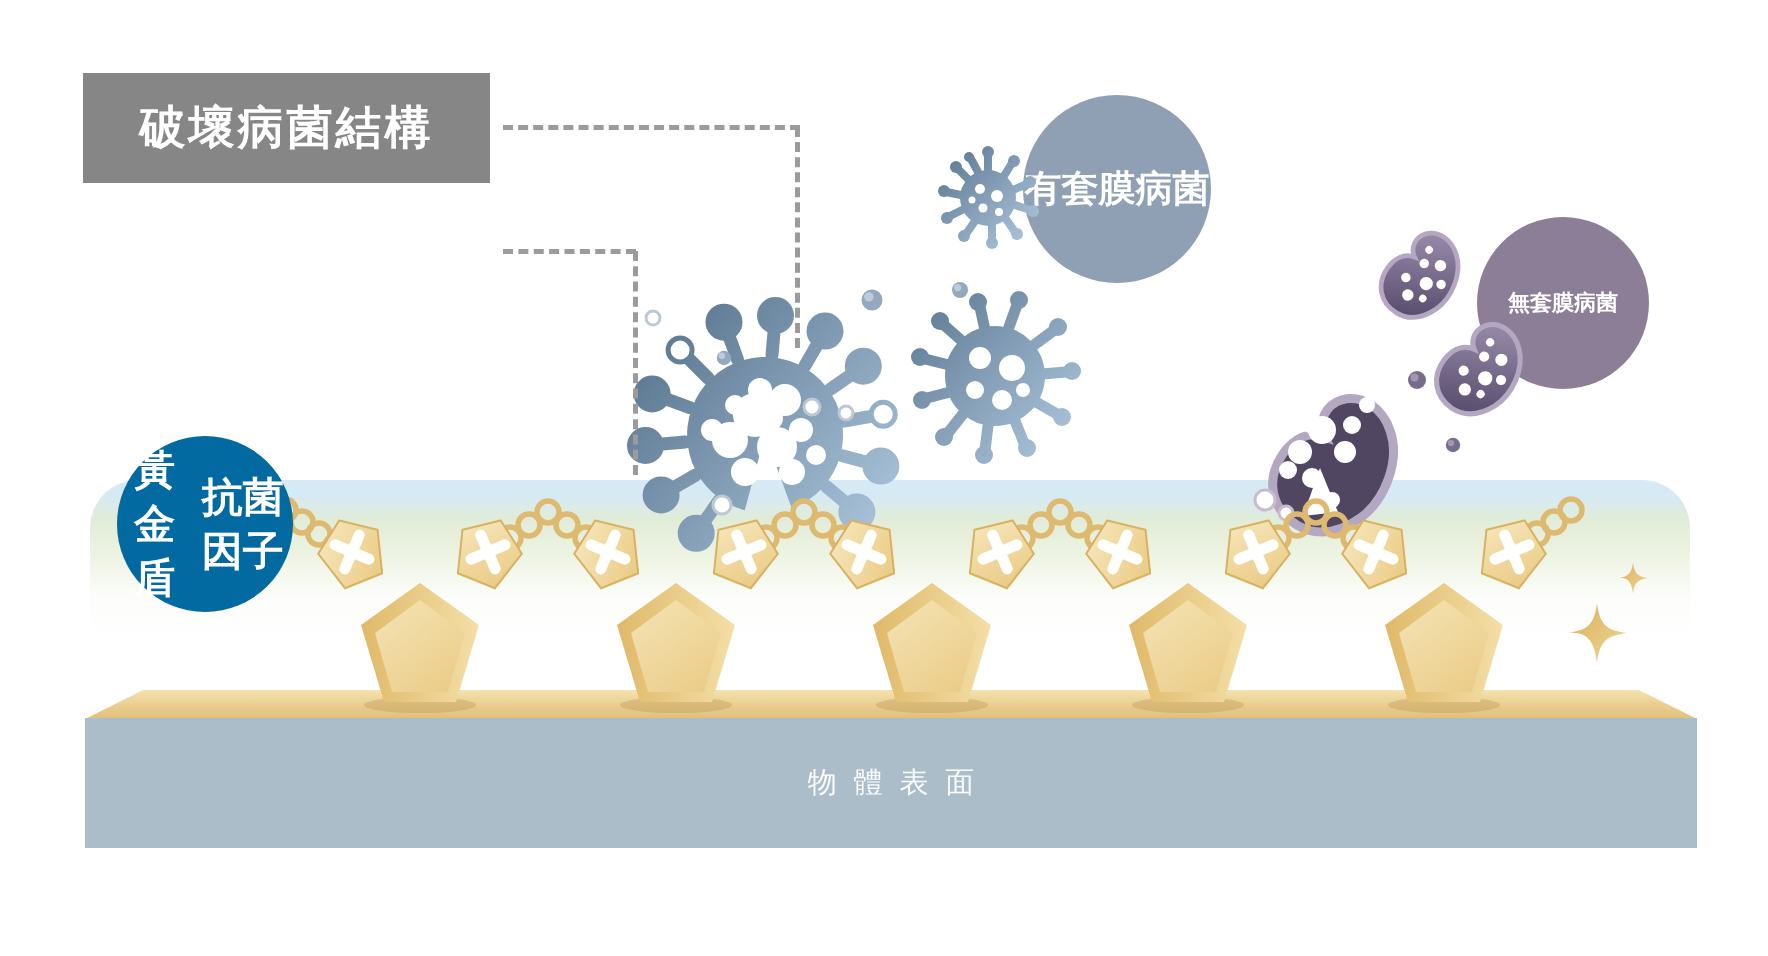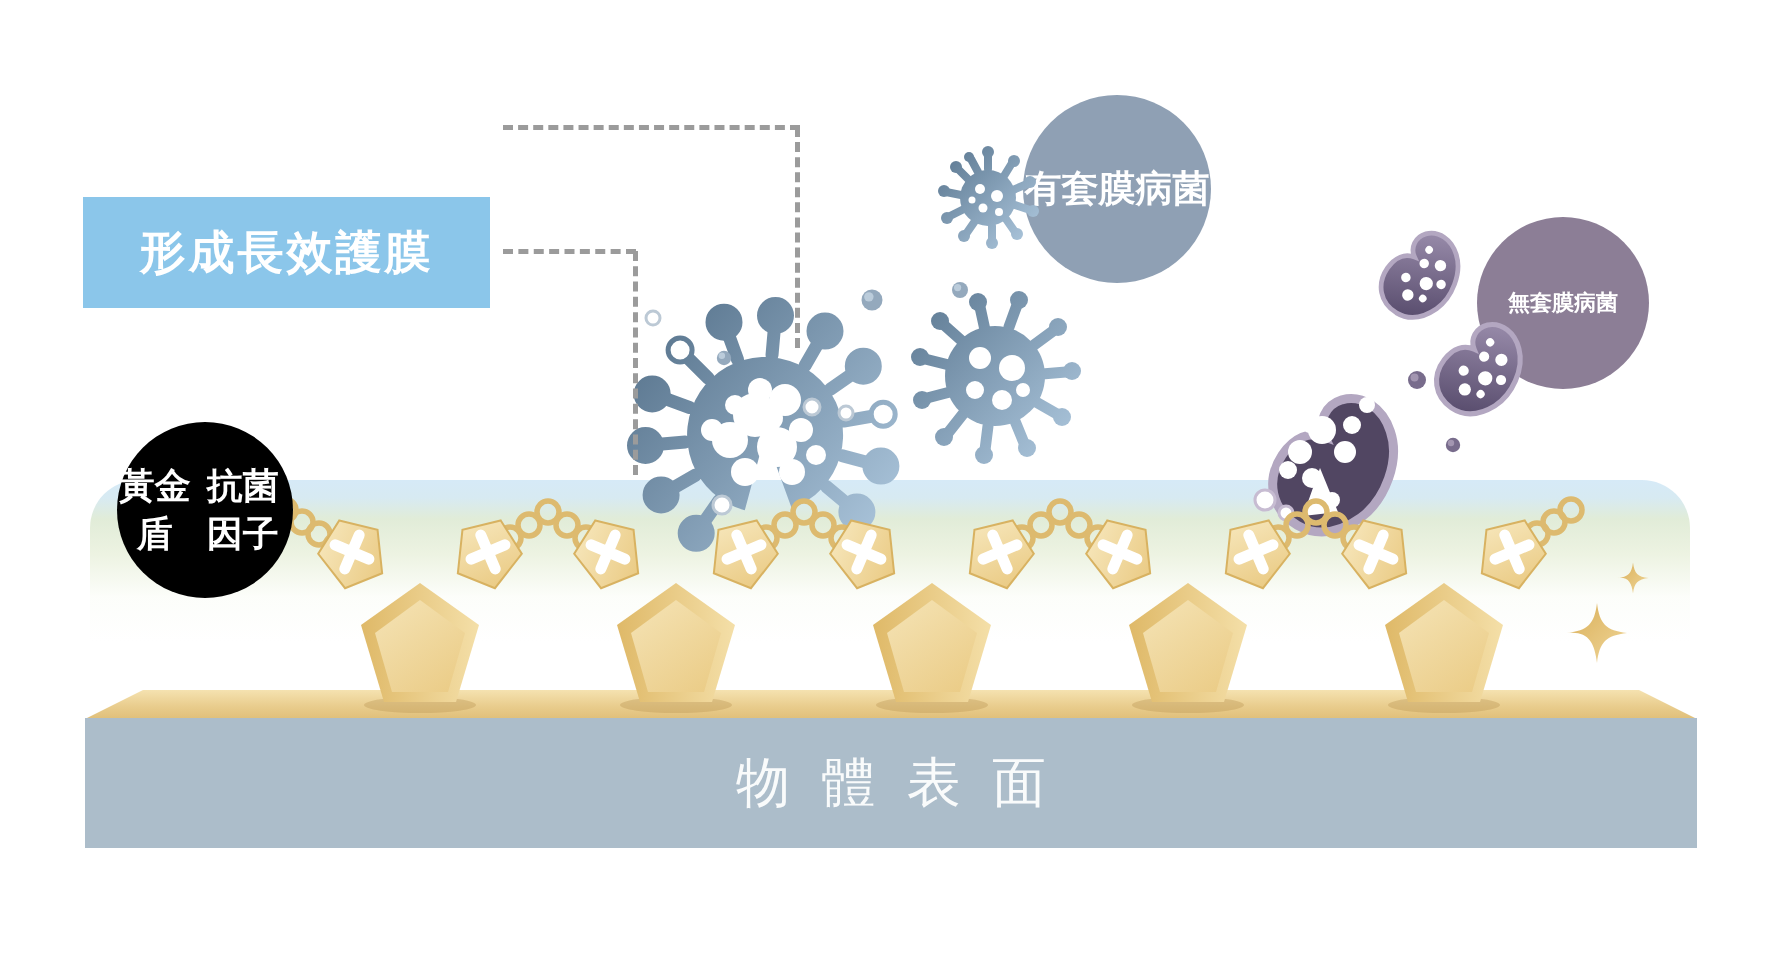--- a/index.html
+++ b/index.html
@@ -40,31 +40,31 @@
   #coating {
     left:85px; top:690px; width:1612px; height:29px; z-index:2;
     background:linear-gradient(180deg,#F5E2B0 0%,#E9CD8E 55%,#E0BF79 100%);
     clip-path:polygon(58px 0, 1554px 0, 100% 100%, 0 100%);
   }
   #object-surface {
     left:85px; top:718px; width:1612px; height:130px; background:#ACBDCA; z-index:2;
     display:flex; align-items:center; justify-content:center;
   }
   #object-surface .lbl {
-    color:rgba(255,255,255,0.93); font-size:54px; font-weight:normal;
+    color:rgba(255,255,255,0.93); font-size:29px; font-weight:normal;
     letter-spacing:0.58em; text-indent:0.58em;
   }
 
   
   .badge {
     border-radius:50%; display:flex; flex-direction:row;
     align-items:center; justify-content:center; text-align:center;
     color:#ffffff; font-weight:bold; line-height:1.32; z-index:5;
   }
-  #badge-gold   { left:117px;  top:422px; width:176px; height:176px; background:#000000; font-size:36px; }
+  #badge-gold   { left:117px;  top:436px; width:176px; height:176px; background:#0369a1; font-size:41px; }
   #badge-env    { left:1023px; top:95px;  width:188px; height:188px; background:#8FA0B4; font-size:37px; }
   #badge-nonenv { left:1477px; top:217px; width:172px; height:172px; background:#8C7E96; font-size:22px; }
 
   .layer { left:0; top:0; width:1768px; height:956px; pointer-events:none; }
   #destroyed-layer { z-index:3; }
   #anchors { left:85px; top:440px; width:1612px; height:285px; z-index:4; }
   #organisms-layer { z-index:6; }
 </style>
 </head>
 <body>
@@ -383,21 +383,21 @@
       <use href="#purpleDot" transform="translate(1417,380)"></use>
       <use href="#purpleDot" transform="translate(1453,445) scale(0.8)"></use>
     </g>
 
     <g>
       <use href="#spark" transform="translate(1597,633)"></use>
       <use href="#spark" transform="translate(1633,578) scale(0.52)"></use>
     </g>
   </svg>
 
-  <div id="callout-film" class="abs callout">
-    <span>形成長效護膜</span>
+  <div id="callout-destroy" class="abs callout">
+    <span>破壞病菌結構</span>
   </div>
   <div id="conn-destroy-h" class="abs conn-h"></div>
   <div id="conn-destroy-v" class="abs conn-v"></div>
   <div id="conn-film-h" class="abs conn-h"></div>
   <div id="conn-film-v" class="abs conn-v"></div>
 
 </div>
 
 </body></html>

